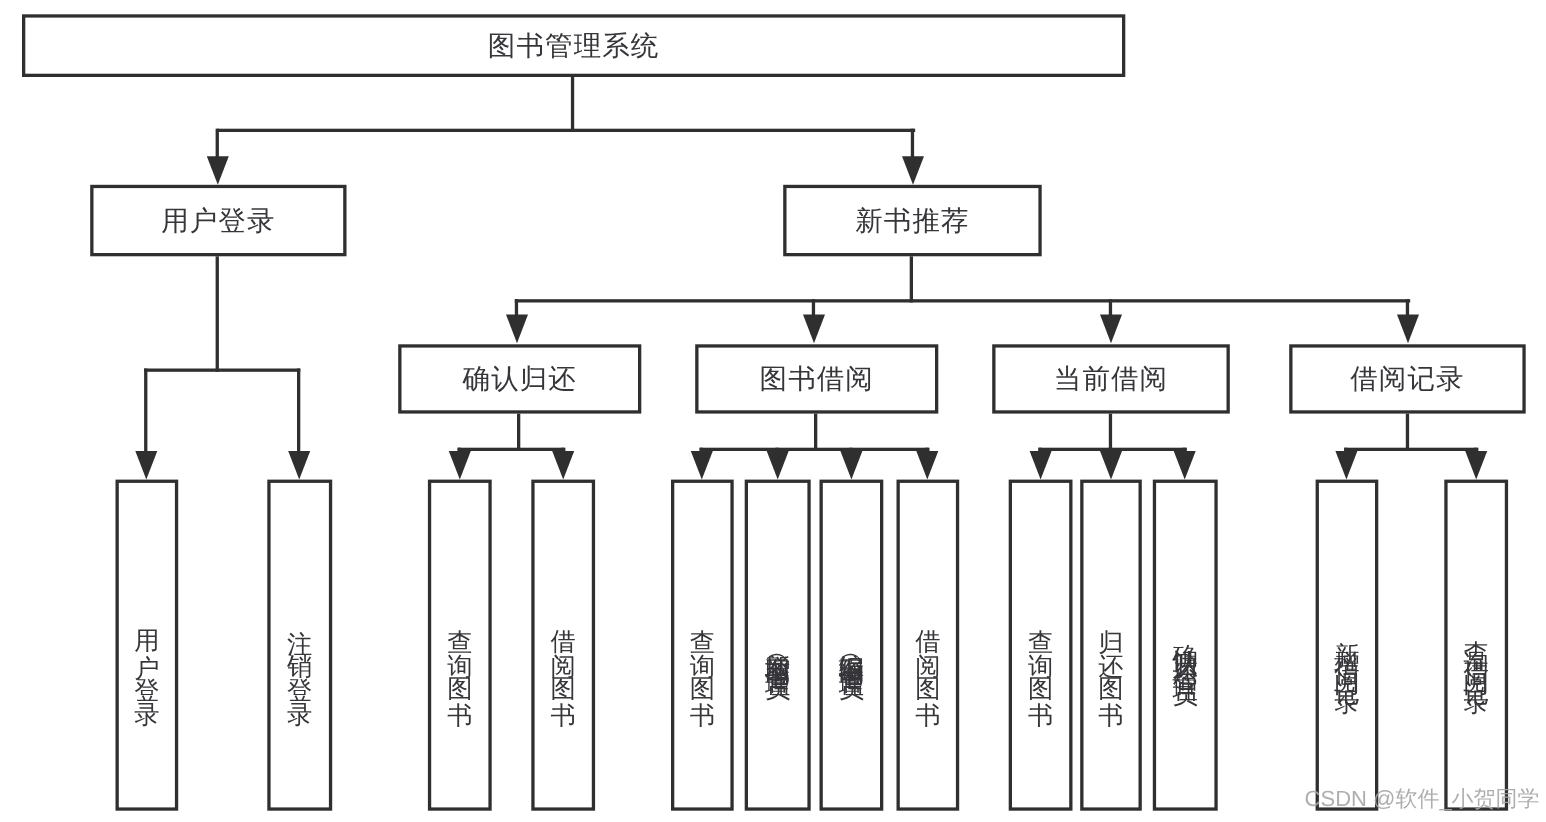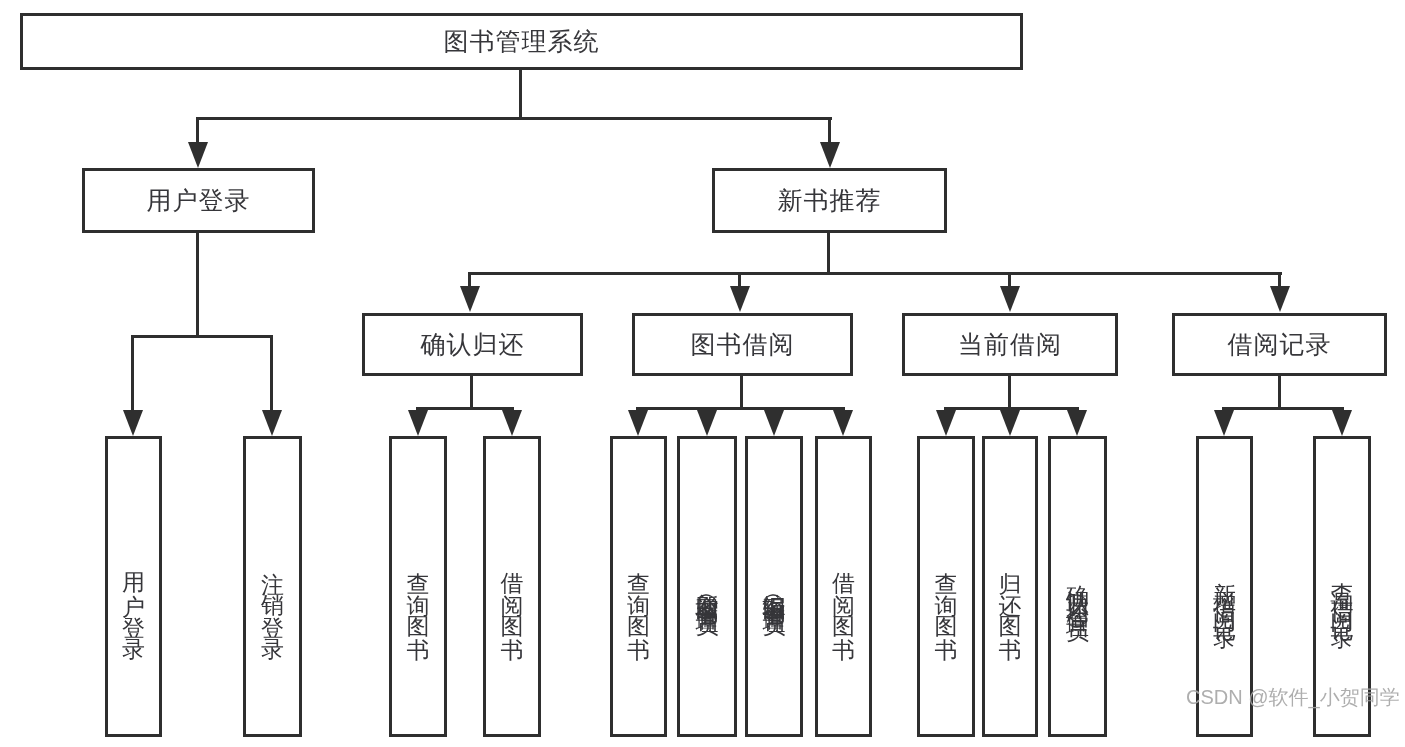--- a/index.html
+++ b/index.html
@@ -38,21 +38,21 @@
   .vline{position:absolute;width:3px;background:#2f2f2f;}
   .hline{position:absolute;height:3px;background:#2f2f2f;}
   .arrow{
     position:absolute;width:0;height:0;
     border-left:10px solid transparent;
     border-right:10px solid transparent;
     border-top:26px solid #2f2f2f;
   }
   .watermark{
     position:absolute;
-    left:1186px;top:684px;
+    left:1186px;top:713px;
     font-size:20px;
     color:#a6a6a6;
     white-space:nowrap;
     opacity:0.9;
   }
 </style>
 </head>
 <body>
 
 <div class="canvas">

